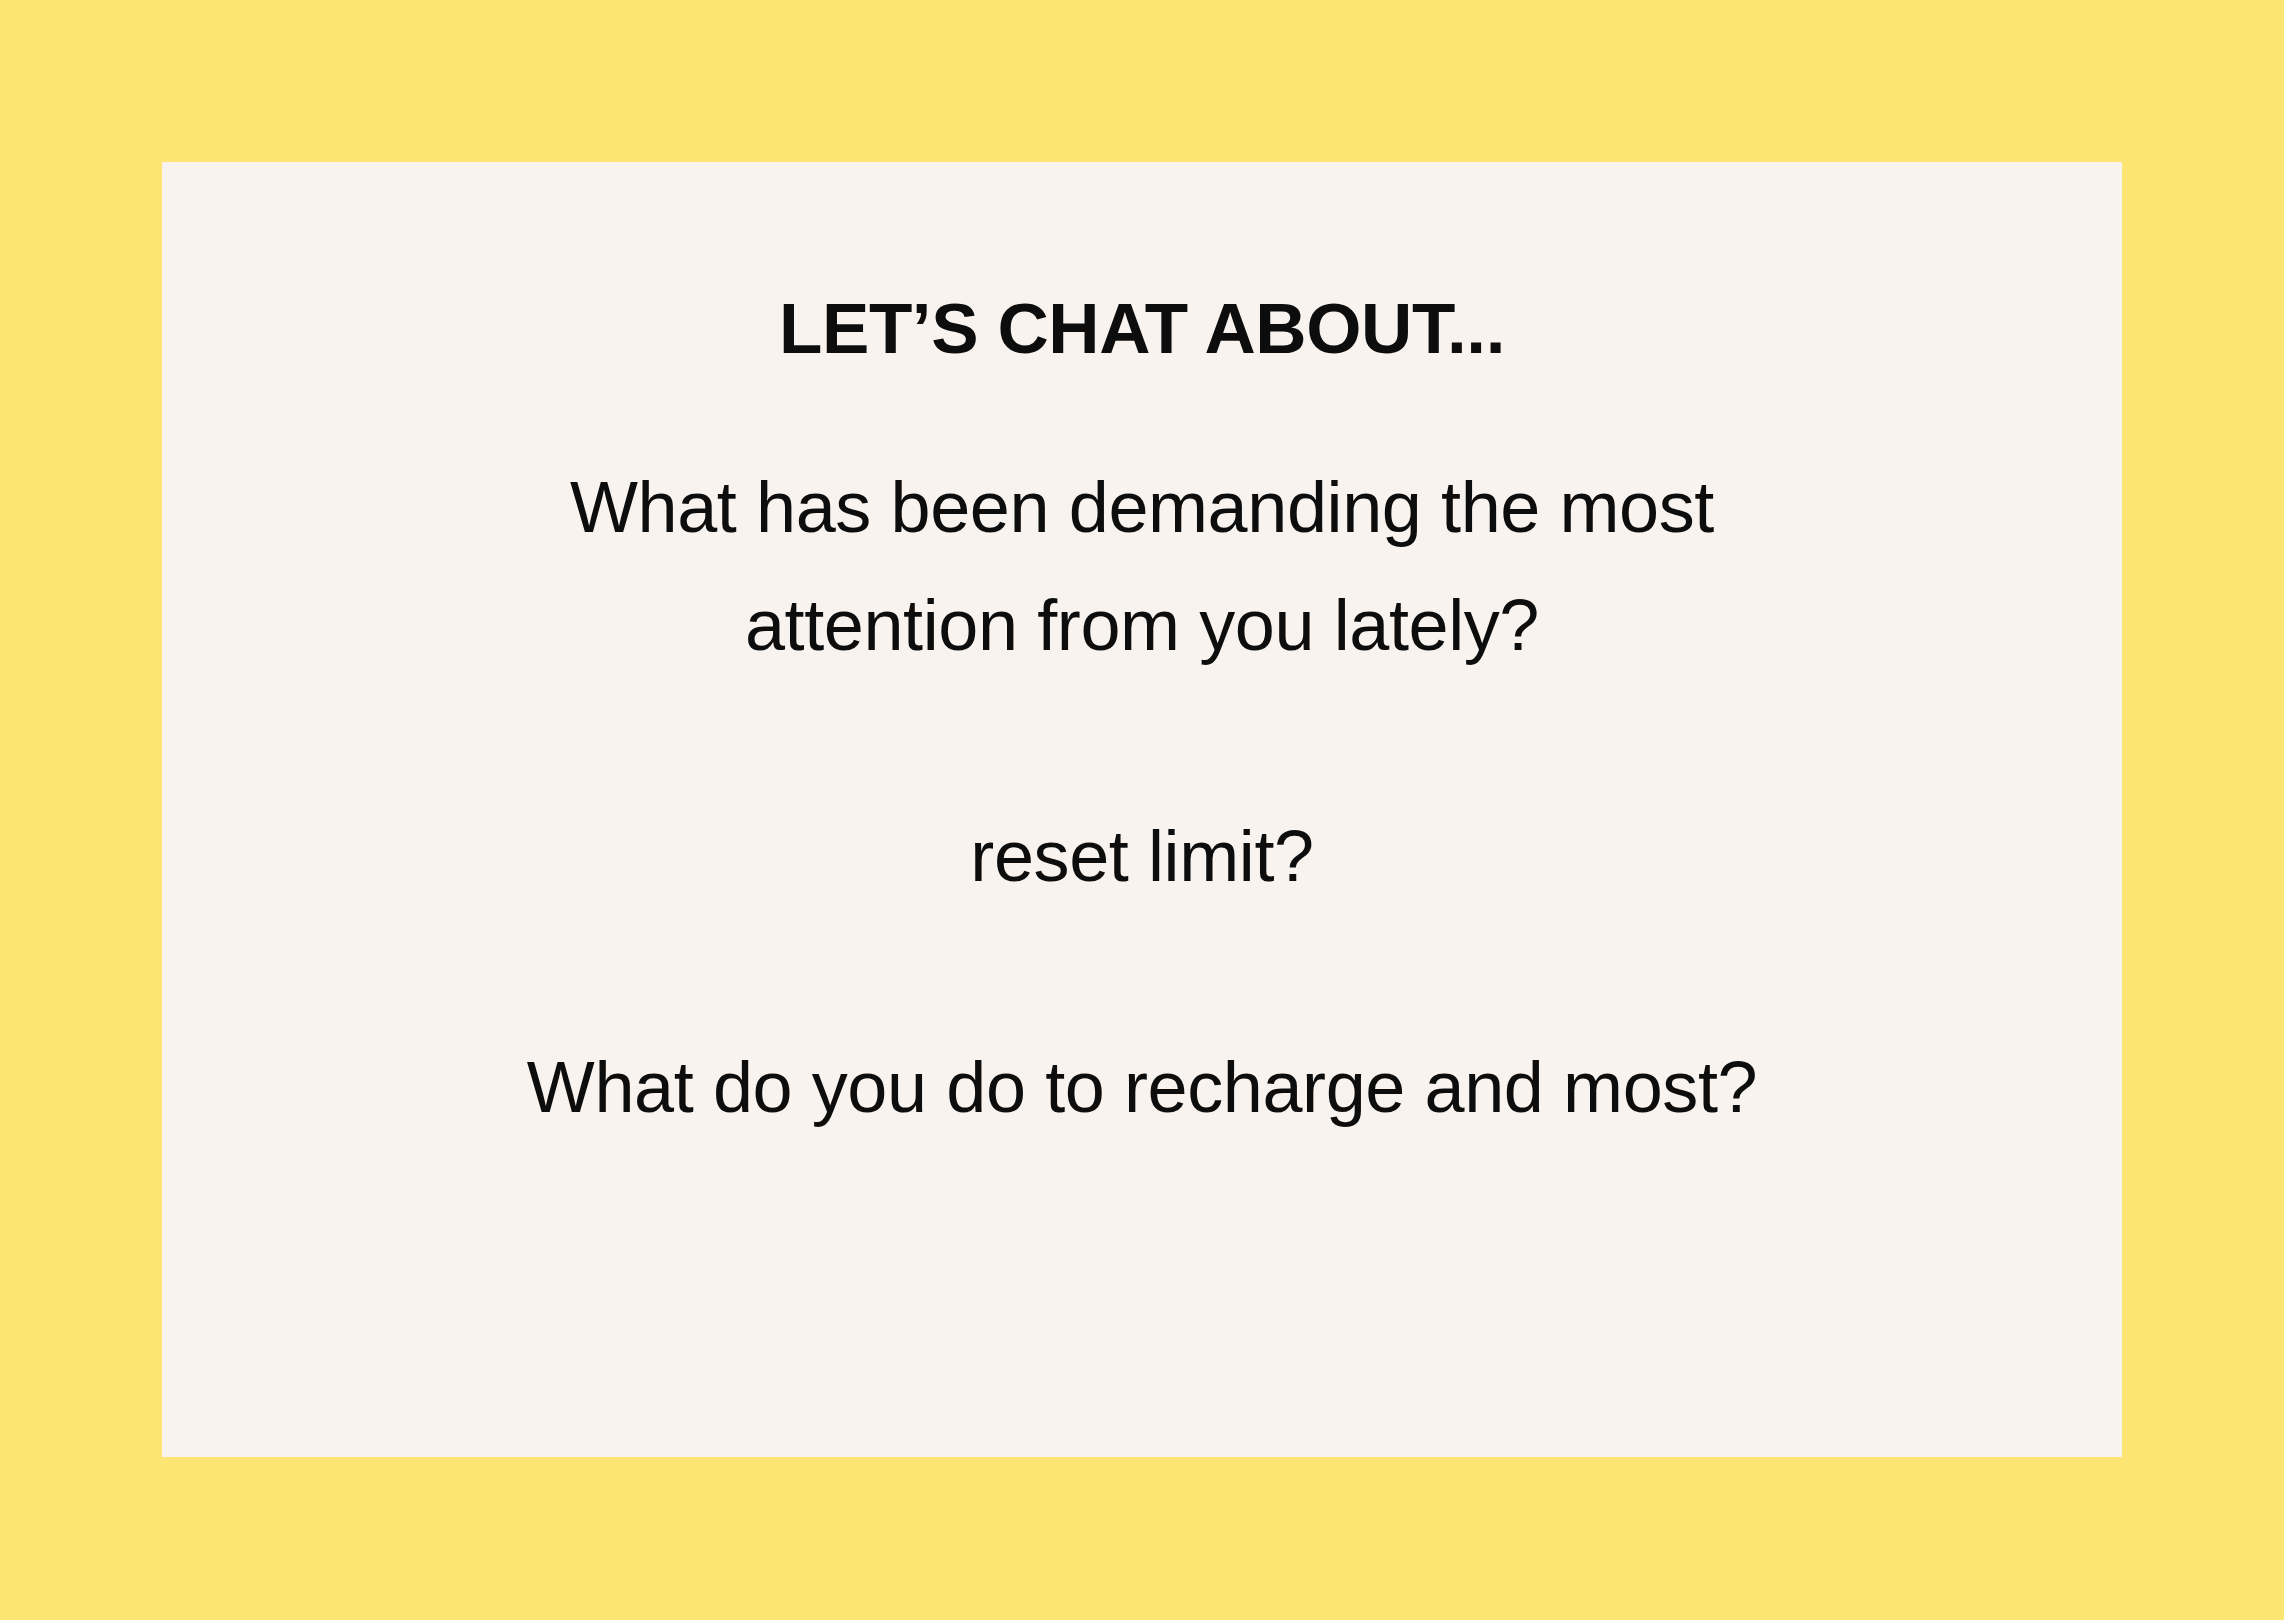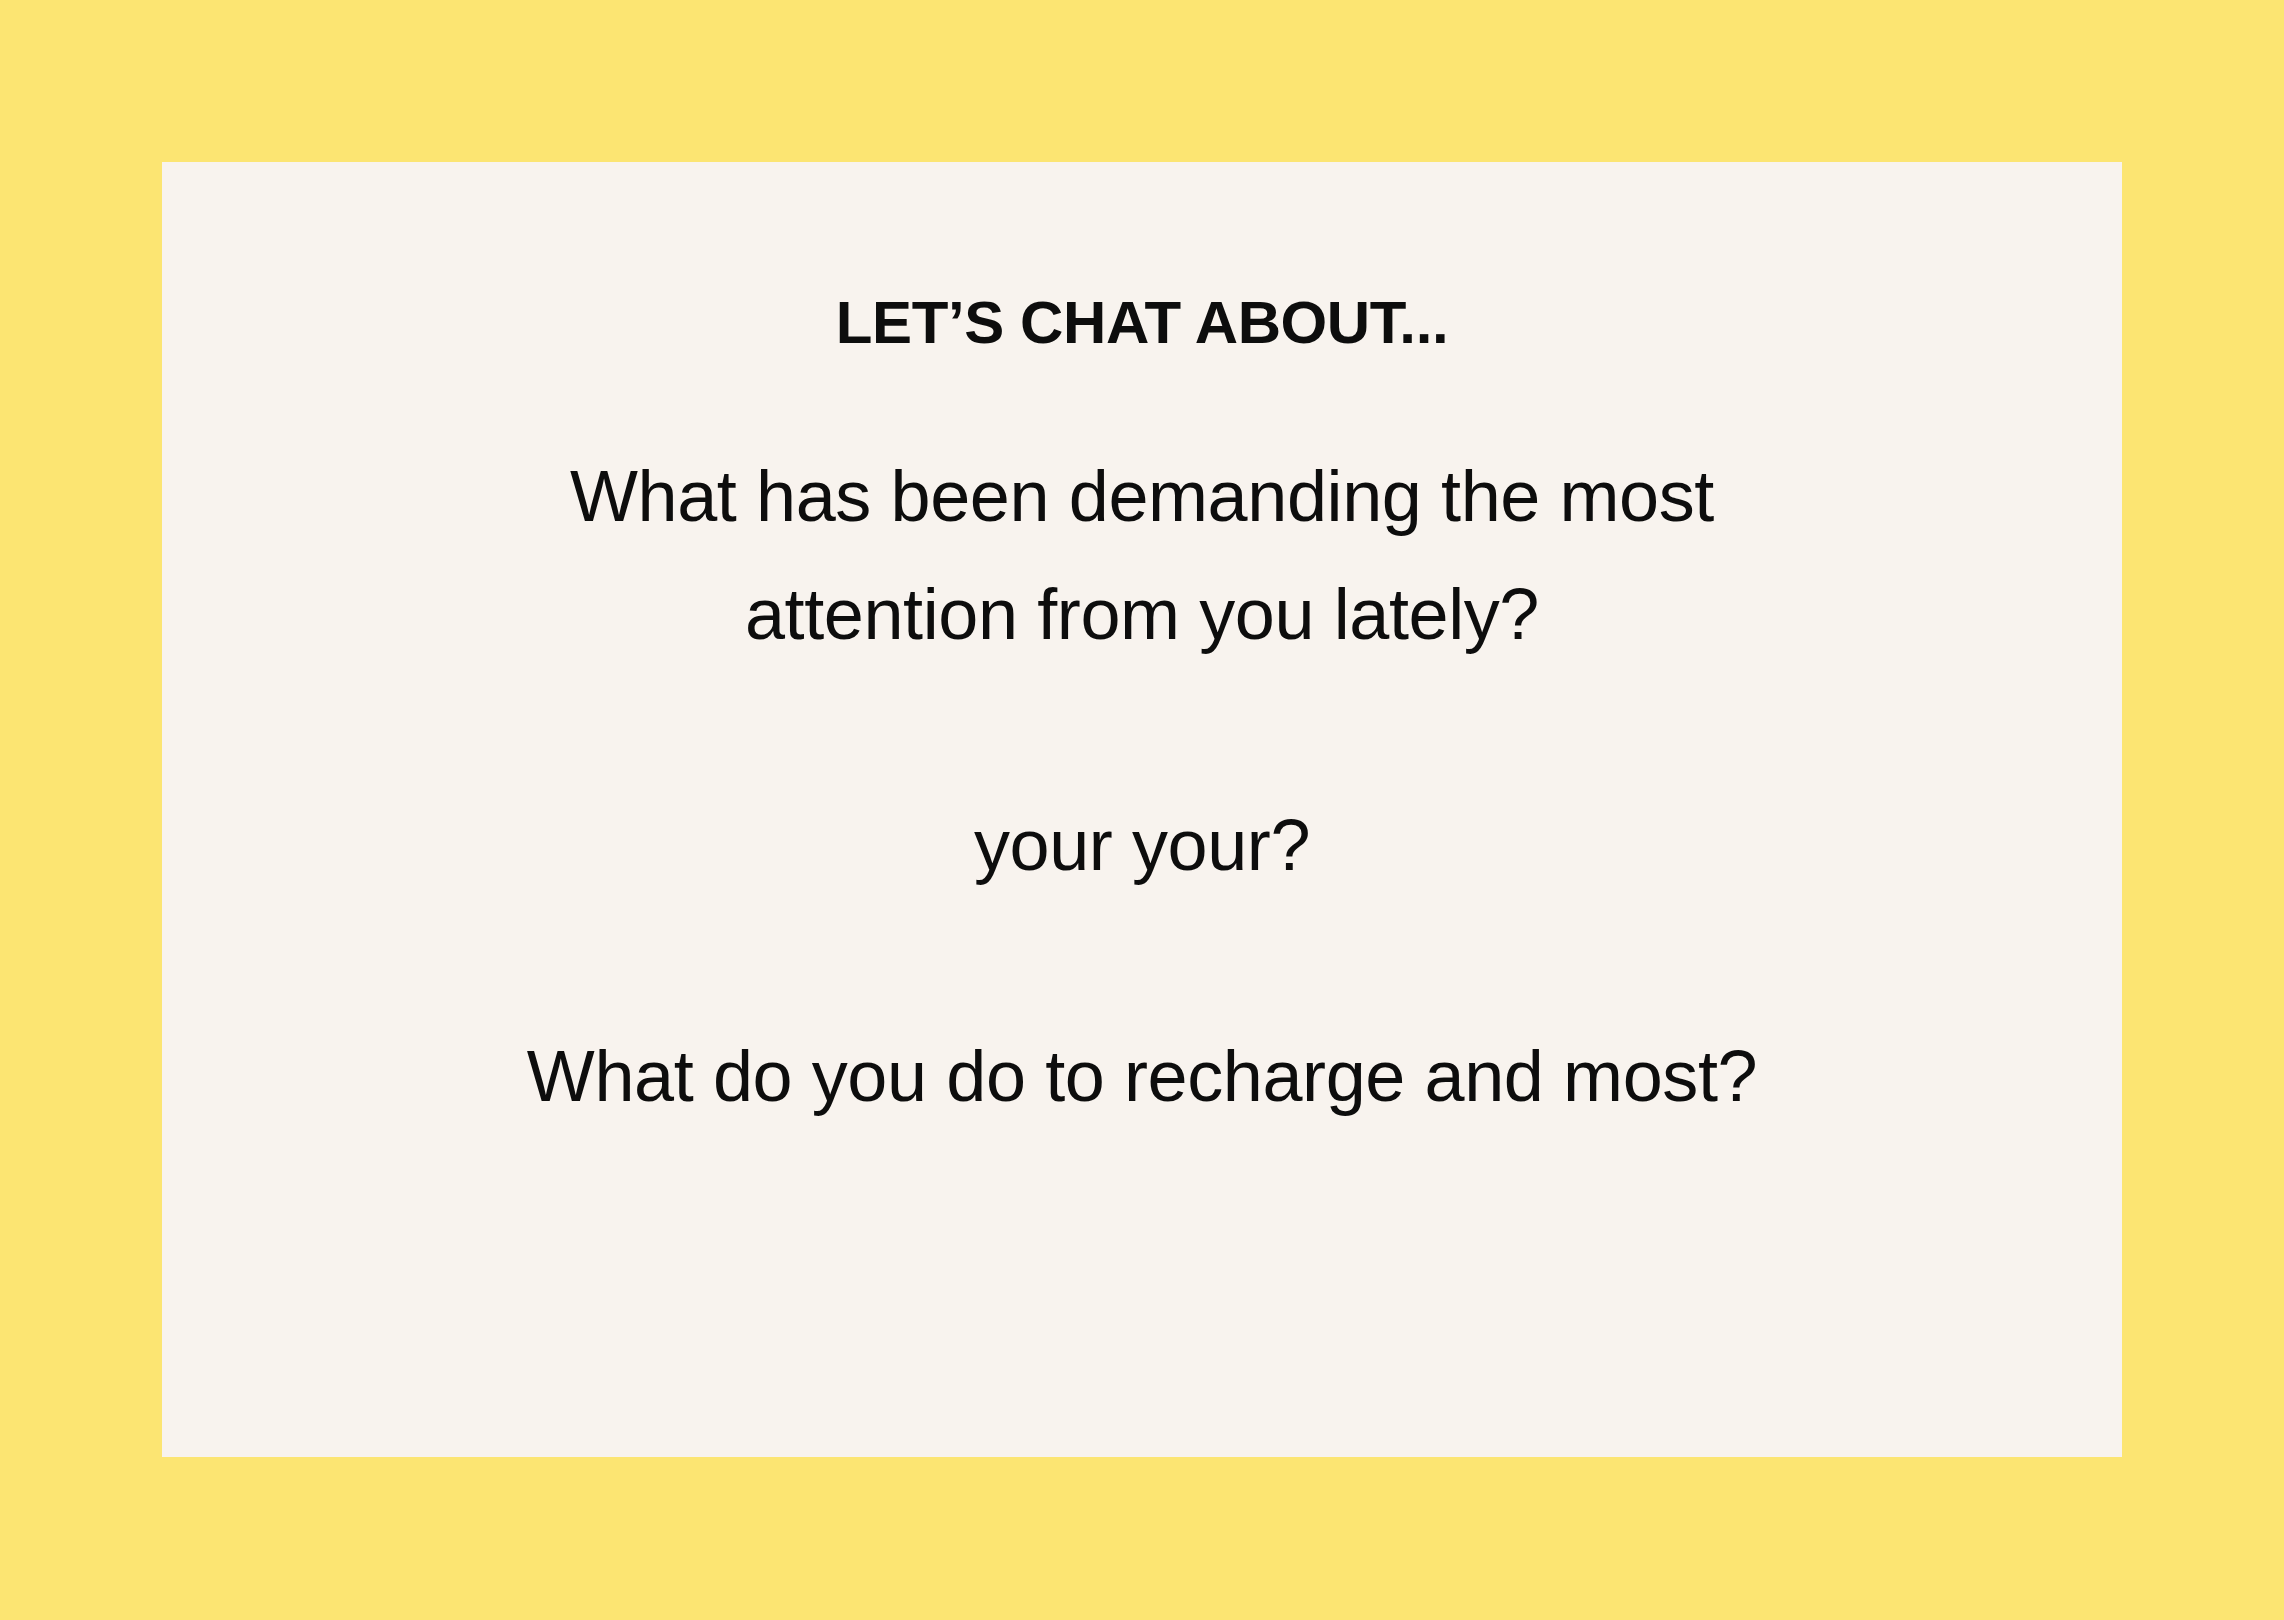--- a/index.html
+++ b/index.html
@@ -37,21 +37,21 @@
     position: absolute;
     left: 0;
     top: 0;
     width: 100%;
     padding: 0 90px;
     box-sizing: border-box;
     text-align: center;
   }
 
   .poster-title {
-    font-size: 60px;
+    font-size: 71px;
     font-weight: 700;
     line-height: 1.0;
     letter-spacing: -0.4px;
     color: #0d0d0d;
     margin: 0;
     padding-top: 131px;
     text-align: center;
     white-space: nowrap;
   }
 
@@ -95,21 +95,21 @@
       <h1 class="poster-title">LET’S CHAT ABOUT...</h1>
 
       <ul class="prompt-list">
 
         <li class="prompt-item first">
           <span class="ln">What has been demanding the most</span>
           <span class="ln">attention from you lately?</span>
         </li>
 
         <li class="prompt-item spaced">
-          <span class="ln">your your?</span>
+          <span class="ln">reset limit?</span>
         </li>
 
         <li class="prompt-item spaced">
           <span class="ln">What do you do to recharge and most?</span>
         </li>
 
       </ul>
 
     </div>
   </div>

